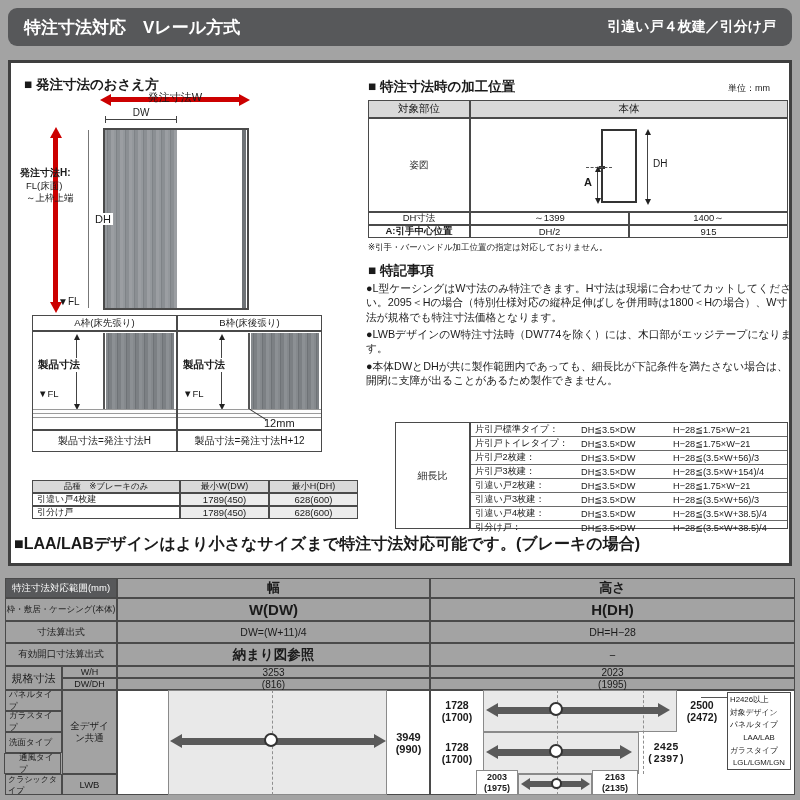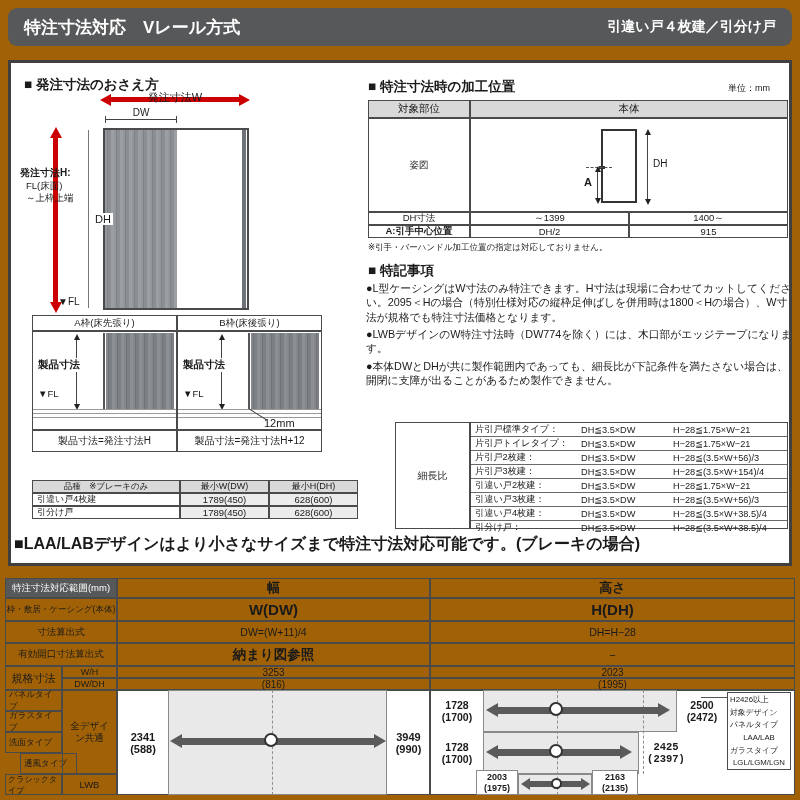--- a/index.html
+++ b/index.html
@@ -1,16 +1,16 @@
 <!DOCTYPE html>
 <html><head>
 <meta charset="utf-8">
 <style>
   html,body{margin:0;padding:0;background:#fff;}
-  .page{position:relative;width:800px;height:800px;background:#a16207;overflow:hidden;
+  .page{position:relative;width:800px;height:800px;background:#a3a3a3;overflow:hidden;
         font-family:"Liberation Sans","DejaVu Sans",sans-serif;color:#1a1a1a;}
   .a{position:absolute;box-sizing:border-box;}
   .c{display:flex;align-items:center;justify-content:center;text-align:center;}
   .cl{display:flex;align-items:center;text-align:left;}
   .col{display:flex;flex-direction:column;align-items:center;justify-content:center;text-align:center;}
   .bd{border:1px solid #4a4a4a;}
   .gray{background:#d9d9d9;}
   .lgray{background:#ececec;}
   .band{background:#e9e9e9;border:1px solid #8a8a8a;}
   .wood1{background:repeating-linear-gradient(to right,#94989c 0 2px,#7f8387 2px 3px,#8b8f93 3px 6px,#9b9ea2 6px 9px);}
@@ -219,31 +219,27 @@
   <div class="a bd c" style="left:62px;top:666px;width:55px;height:12px;font-size:9px;">W/H</div>
   <div class="a bd c" style="left:62px;top:678px;width:55px;height:12px;font-size:9px;">DW/DH</div>
   <div class="a bd c" style="left:117px;top:666px;width:313px;height:12px;font-size:10px;">3253</div>
   <div class="a bd c" style="left:117px;top:678px;width:313px;height:12px;font-size:10px;">(816)</div>
   <div class="a bd c" style="left:430px;top:666px;width:365px;height:12px;font-size:10px;">2023</div>
   <div class="a bd c" style="left:430px;top:678px;width:365px;height:12px;font-size:10px;">(1995)</div>
 
   <div class="a bd cl" style="left:5px;top:690px;width:57px;height:21px;font-size:8.5px;padding-left:3px;">パネルタイプ</div>
   <div class="a bd cl" style="left:5px;top:711px;width:57px;height:21px;font-size:8.5px;padding-left:3px;">ガラスタイプ</div>
   <div class="a bd cl" style="left:5px;top:732px;width:57px;height:21px;font-size:8.5px;padding-left:3px;">洗面タイプ</div>
-  <div class="a bd cl" style="left:20px;top:753px;width:57px;height:21px;font-size:8.5px;padding-left:3px;">通風タイプ</div>
+  <div class="a bd cl" style="left:4px;top:753px;width:57px;height:21px;font-size:8.5px;padding-left:14px;">通風タイプ</div>
   <div class="a bd cl" style="left:5px;top:774px;width:57px;height:21px;font-size:8px;padding-left:2px;">クラシックタイプ</div>
   <div class="a bd c" style="left:62px;top:690px;width:55px;height:84px;font-size:9.5px;line-height:1.3;padding:0 4px;">全デザイン共通</div>
   <div class="a bd c" style="left:62px;top:774px;width:55px;height:21px;font-size:9.5px;">LWB</div>
 
   <div class="a bd" style="left:117px;top:690px;width:313px;height:105px;background:#fff;"></div>
   <div class="a band" style="left:168px;top:690px;width:219px;height:105px;"></div>
-  <div class="a col" style="left:118px;top:690px;width:50px;height:105px;font-size:11px;font-weight:bold;">
-    <div>2341</div>
-    <div>(588)</div>
-  </div>
   <div class="a col" style="left:387px;top:690px;width:43px;height:105px;font-size:11px;font-weight:bold;">
     <div>3949</div>
     <div>(990)</div>
   </div>
   <div class="a dashv" style="left:272px;top:690px;width:0;height:105px;"></div>
   <div class="a" style="left:181px;top:738px;width:194px;height:7px;background:#5a5a5a;"></div>
   <div class="tri gtl" style="left:170px;top:734px;"></div>
   <div class="tri gtr" style="left:374px;top:734px;"></div>
   <div class="a knob" style="left:264px;top:733px;width:14px;height:14px;"></div>
 

